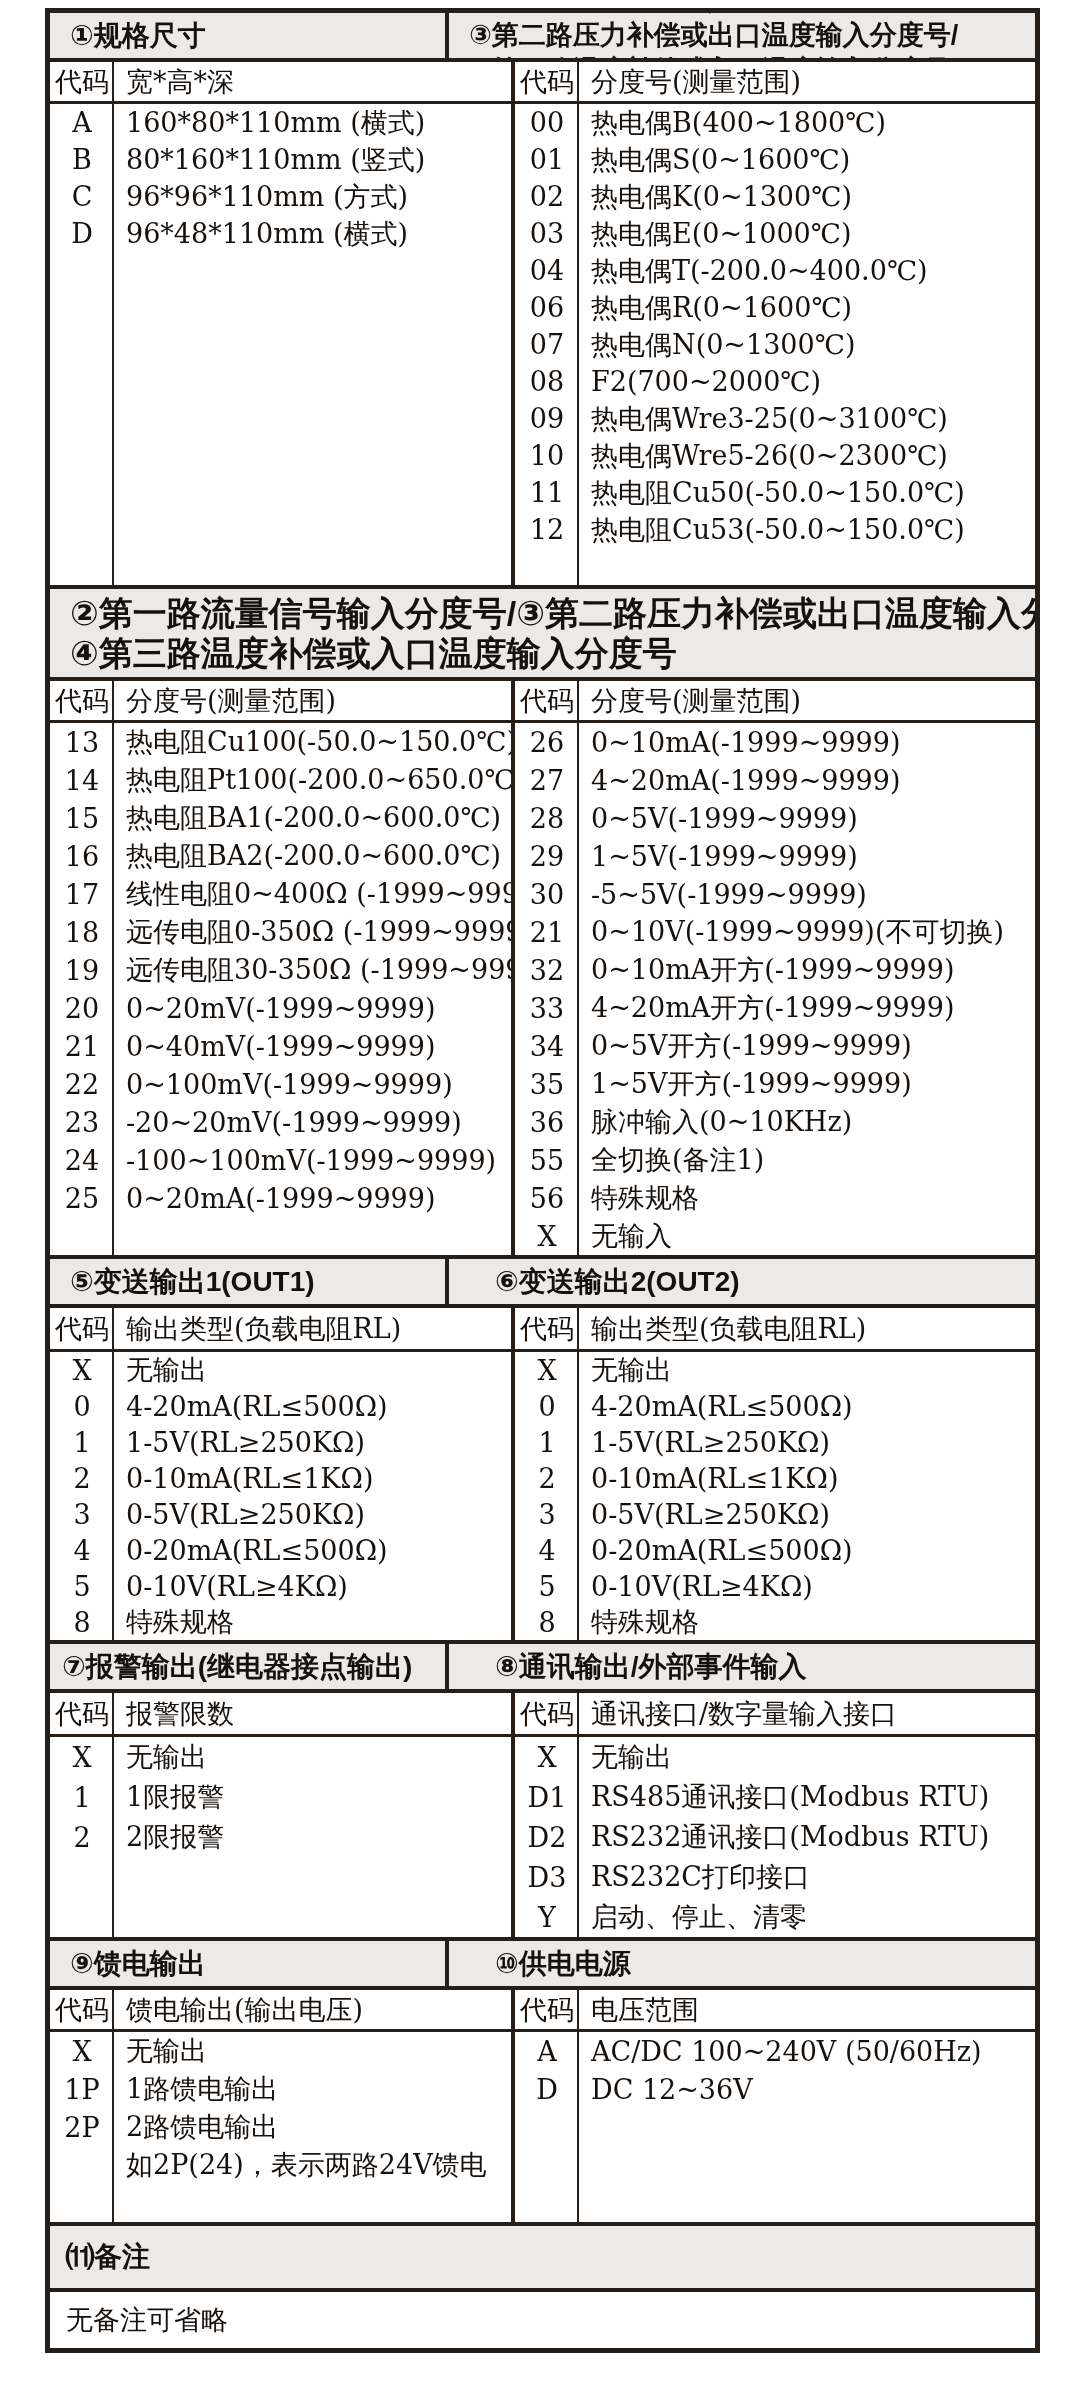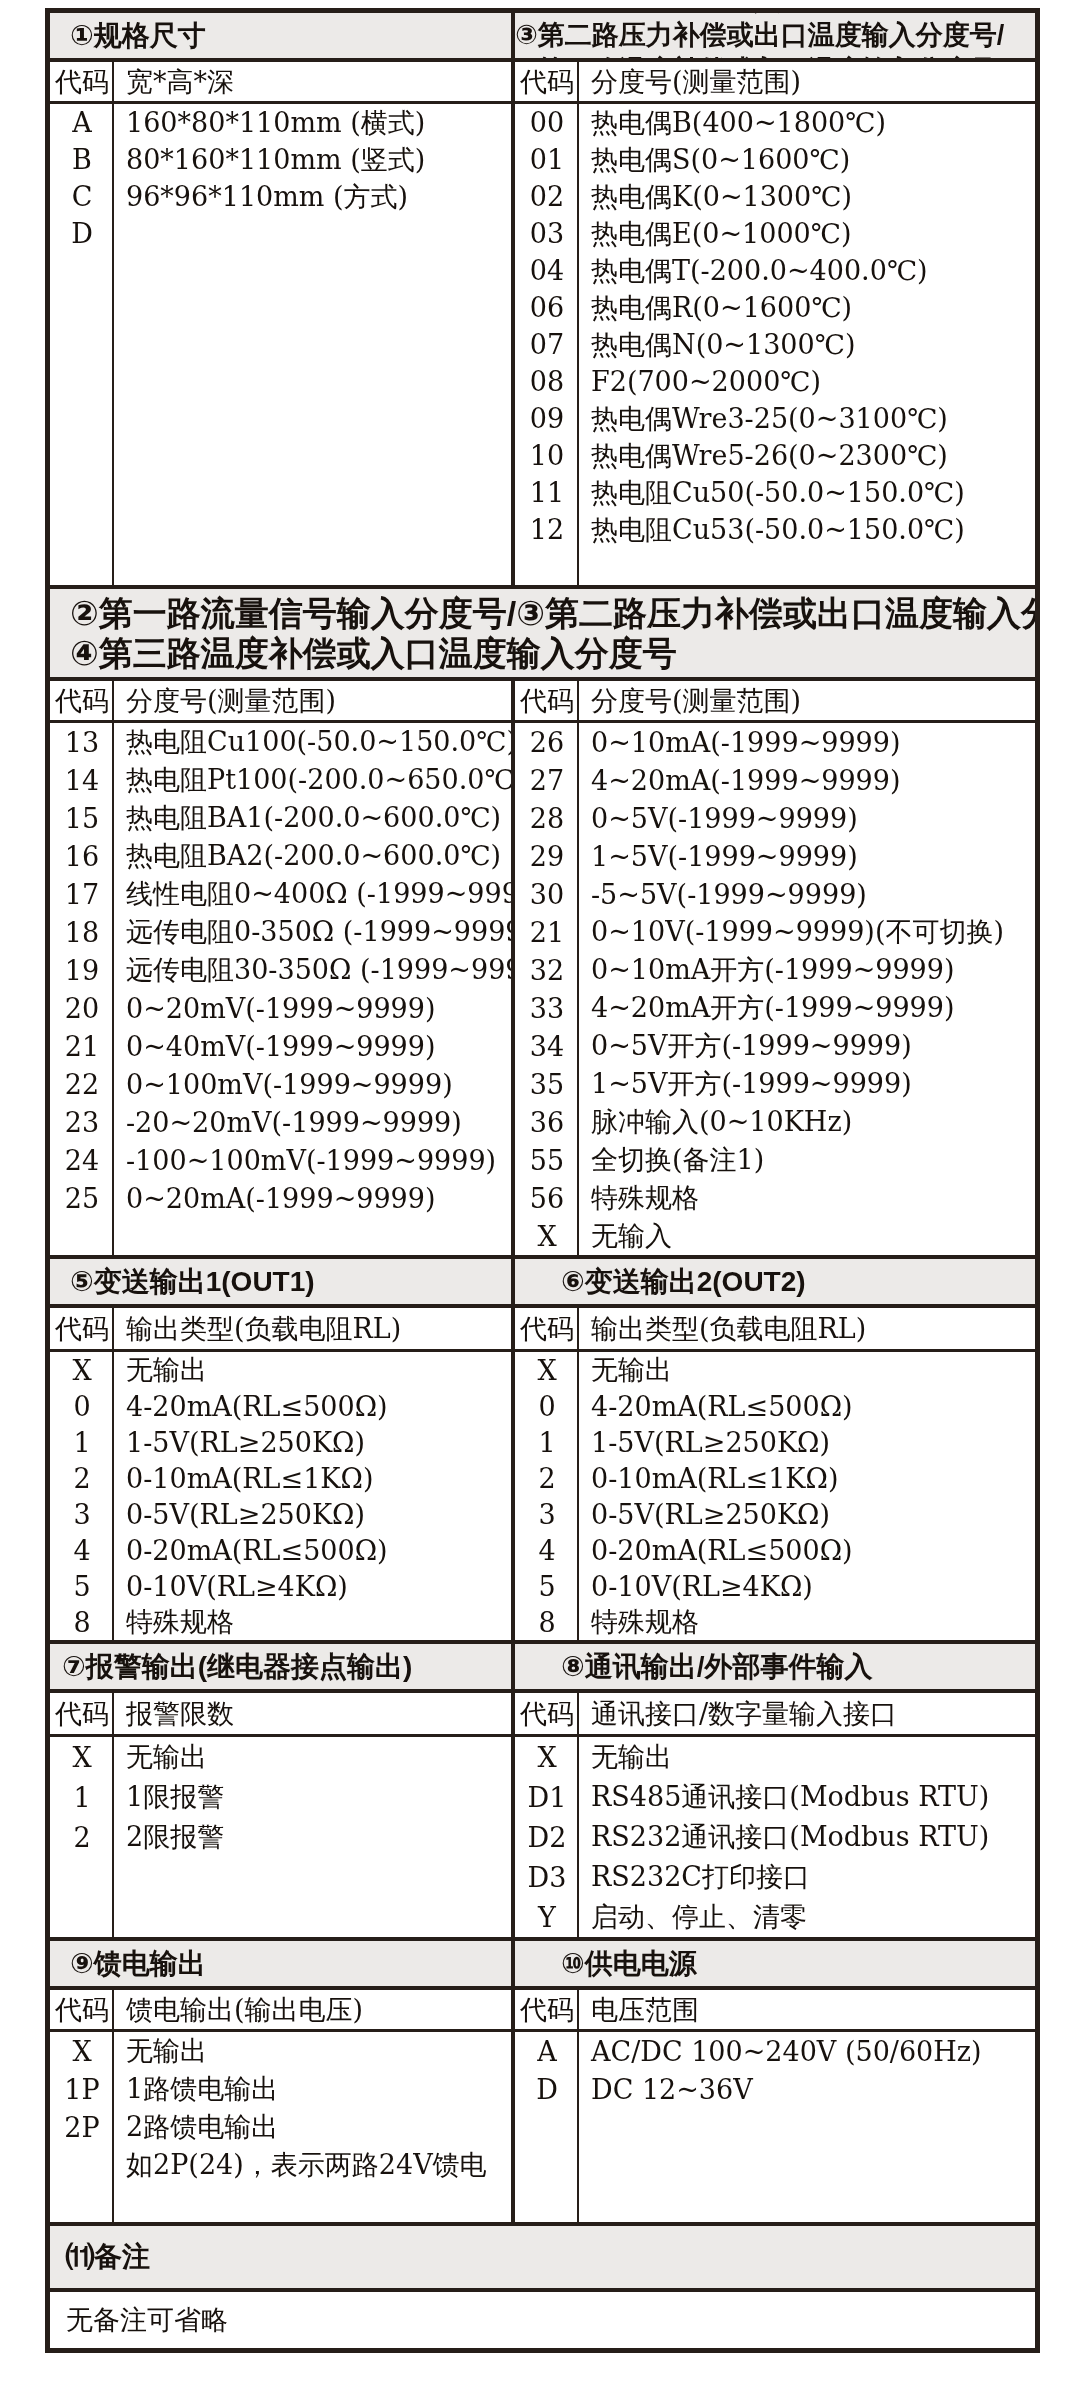--- a/index.html
+++ b/index.html
@@ -21,26 +21,26 @@
   .band{
     background:var(--band);
     border-bottom:4px solid var(--bd);
     box-sizing:border-box;
     font-family:"Liberation Sans","DejaVu Sans",sans-serif;
     font-weight:bold;font-size:28px;
     overflow:hidden;
   }
   .band.split{display:flex;height:49px;}
   .bcell{box-sizing:border-box;display:flex;align-items:center;overflow:hidden;}
-  .bcell.l{width:465px;border-right:4px solid var(--bd);padding-left:20px;}
+  .bcell.l{width:399px;border-right:4px solid var(--bd);padding-left:20px;}
   .bcell.r{flex:1;padding-left:46px;}
   .bcell.tight{padding-left:12px;}
   .s1band{height:114px;}
   .s1band .bcell.l{padding-left:20px;}
-  .s1band .bcell.r{flex-direction:column;align-items:flex-start;justify-content:center;padding-left:0;}
+  .s1band .bcell.r{flex-direction:column;align-items:flex-start;justify-content:center;padding-left:20px;}
   .s1band .bline{font-size:27px;line-height:35px;white-space:nowrap;}
   .s2band{height:92px;display:flex;flex-direction:column;justify-content:center;padding-left:20px;}
   .s2band .bline{font-size:34px;line-height:40px;white-space:nowrap;}
   .s6band{height:66px;display:flex;align-items:center;padding-left:16px;}
   
   .cols{display:flex;border-bottom:4px solid var(--bd);box-sizing:border-box;}
   .half{position:relative;box-sizing:border-box;overflow:hidden;}
   .half.l{width:465px;border-right:4px solid var(--bd);}
   .half.r{flex:1;}
   .half::before{ 
@@ -95,20 +95,21 @@
             <span class="desc">80*160*110mm (竖式)</span>
           </div>
 
           <div class="row">
             <span class="code">C</span>
             <span class="desc">96*96*110mm (方式)</span>
           </div>
 
           <div class="row">
             <span class="code">D</span>
+            <span class="desc">96*48*110mm (横式)</span>
           </div>
         </div>
     </div>
     <div class="half r">
       <div class="hdr">
         <span class="code">代码</span>
         <span class="desc">分度号(测量范围)</span>
       </div>
       <div class="rows">
 

